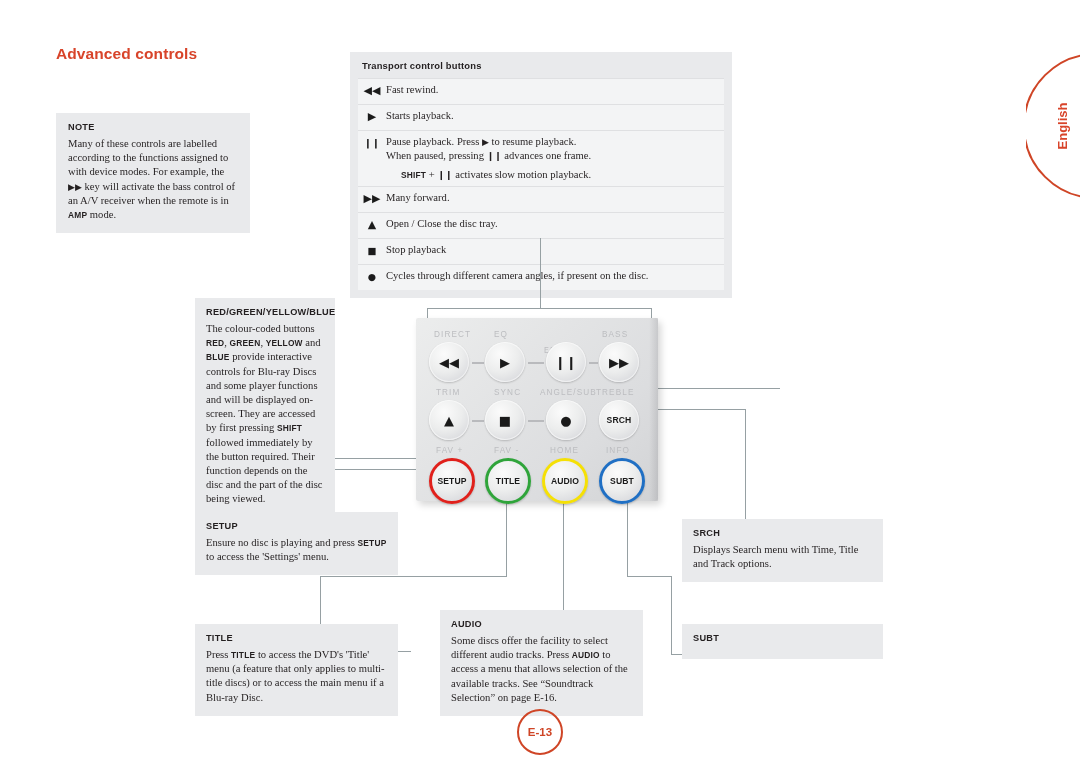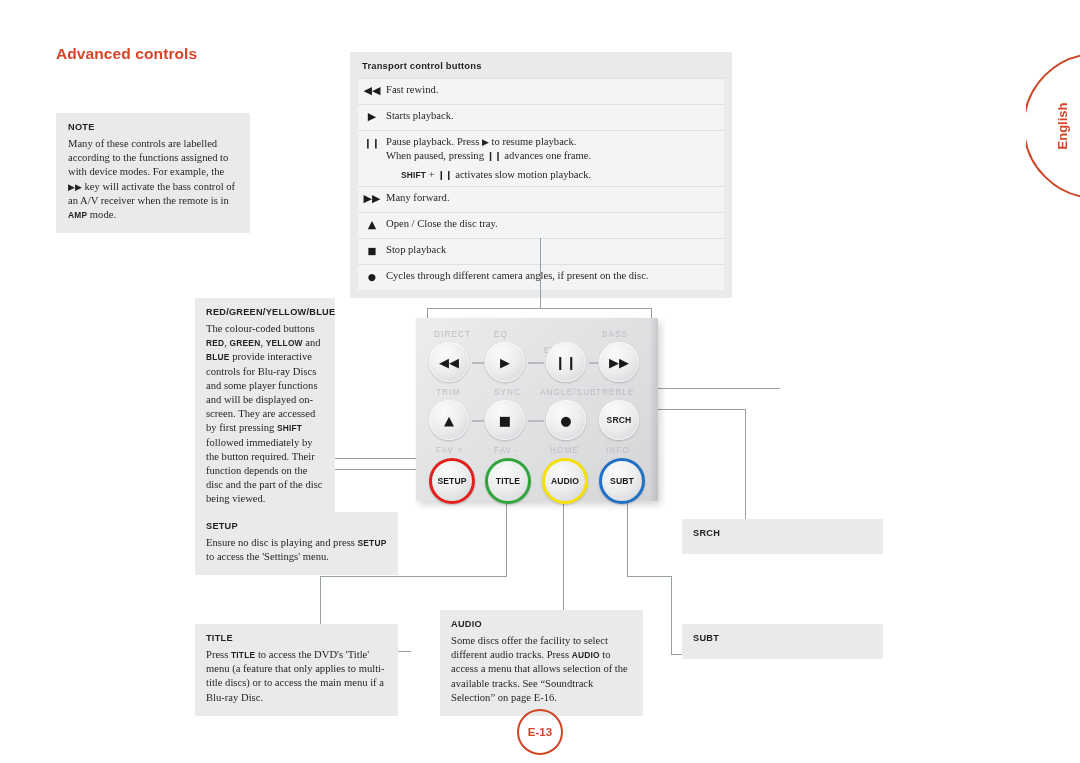--- a/index.html
+++ b/index.html
@@ -332,20 +332,21 @@
   </div>
 
 
   <div class="box" style="left:195px; top:512px; width:203px;">
     <div class="bt">SETUP</div>
     <div class="bb"><span>Ensure no disc is playing and press </span><span class="kbd">SETUP</span><span> to access the 'Settings' menu.</span></div>
   </div>
 
   <div class="box" style="left:682px; top:519px; width:201px;">
     <div class="bt">SRCH</div>
+    <div class="bb">Displays Search menu with Time, Title and Track options.</div>
   </div>
 
   <div class="box" style="left:195px; top:624px; width:203px;">
     <div class="bt">TITLE</div>
     <div class="bb"><span>Press </span><span class="kbd">TITLE</span><span> to access the DVD's 'Title' menu (a feature that only applies to multi-title discs) or to access the main menu if a Blu-ray Disc.</span></div>
   </div>
 
   <div class="box" style="left:440px; top:610px; width:203px;">
     <div class="bt">AUDIO</div>
     <div class="bb"><span>Some discs offer the facility to select different audio tracks. Press </span><span class="kbd">AUDIO</span><span> to access a menu that allows selection of the available tracks. See “Soundtrack Selection” on page E-16.</span></div>

